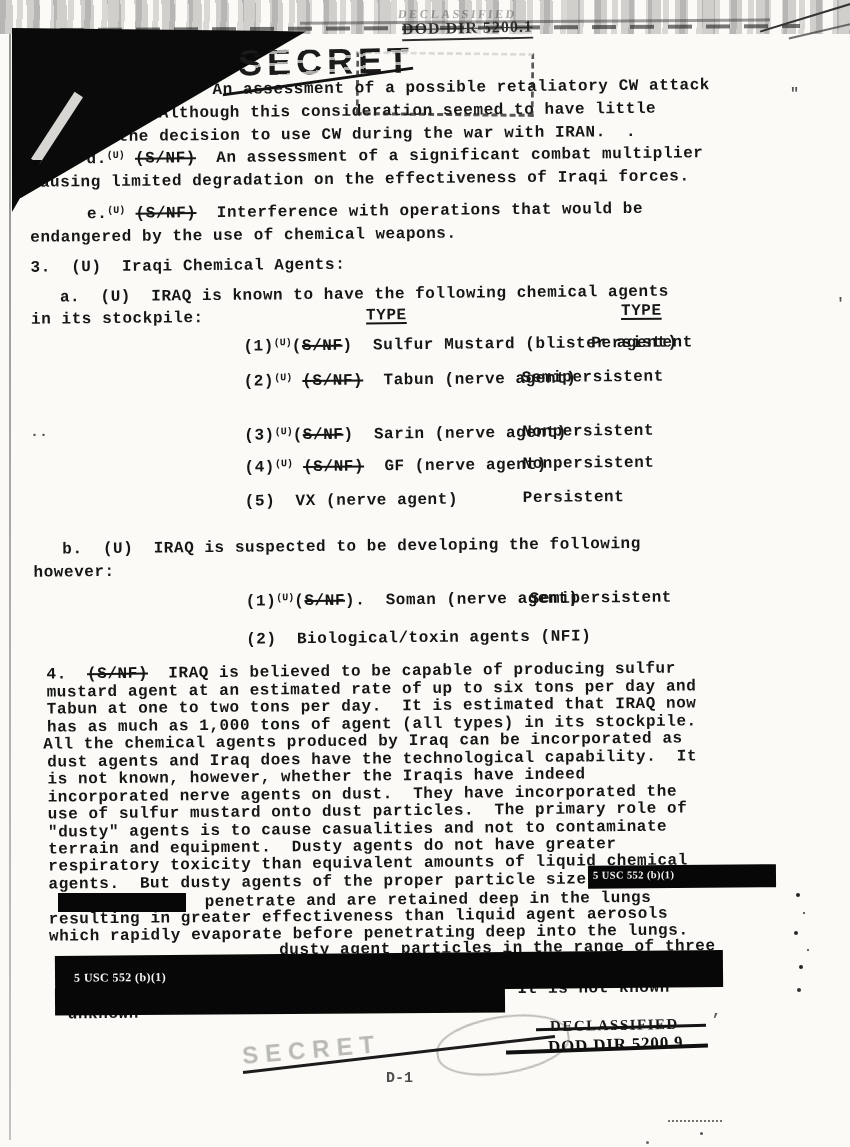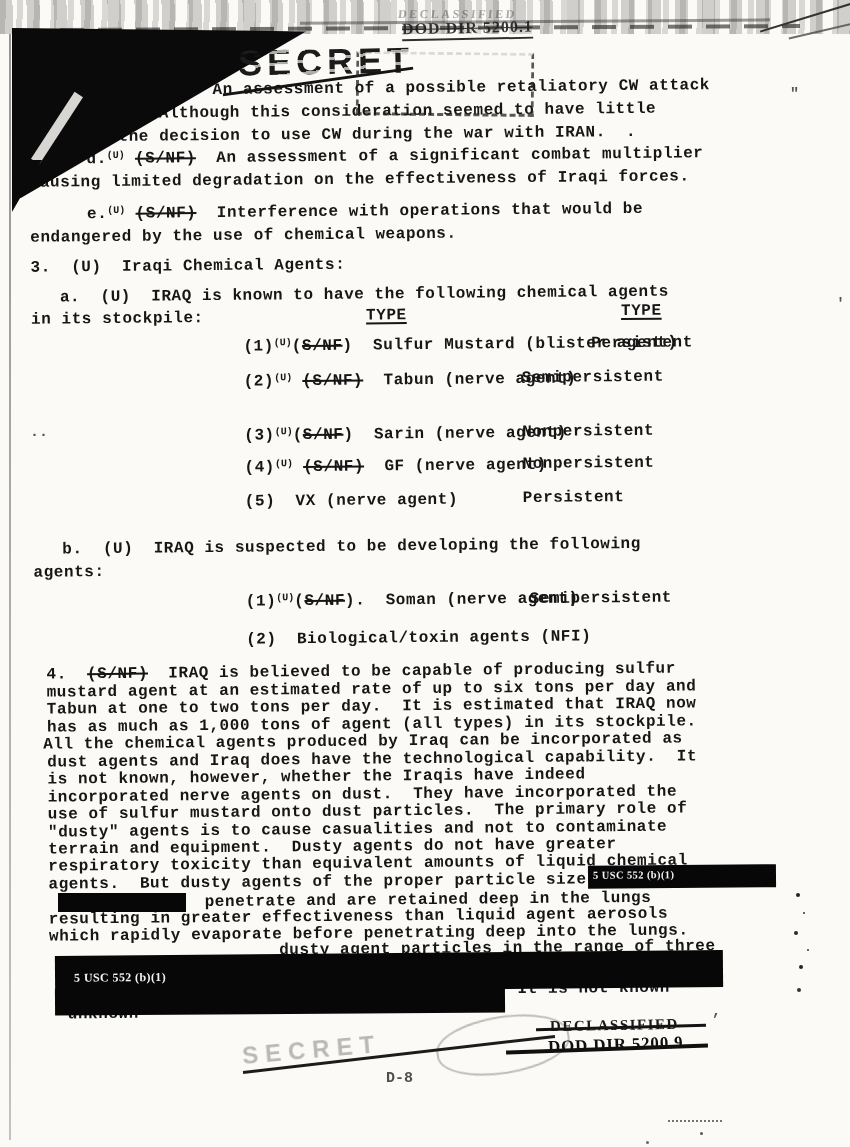--- a/index.html
+++ b/index.html
@@ -120,21 +120,21 @@
       <div class="line" style="left: 588px; top: 340px;"><span>Persistent</span></div>
       <div class="line" style="left: 240px; top: 375px;"><span>(2)</span><span class="st-sup">(U)</span><span> </span><span class="st-s">(S/NF)</span><span>  Tabun (nerve agent)</span></div>
       <div class="line" style="left: 518px; top: 374px;"><span>Semipersistent</span></div>
       <div class="line" style="left: 240px; top: 429px;"><span>(3)</span><span class="st-sup">(U)</span><span>(</span><span class="st-s">S/NF</span><span>)  Sarin (nerve agent)</span></div>
       <div class="line" style="left: 518px; top: 428px;"><span>Nonpersistent</span></div>
       <div class="line" style="left: 240px; top: 461px;"><span>(4)</span><span class="st-sup">(U)</span><span> </span><span class="st-s">(S/NF)</span><span>  GF (nerve agent)</span></div>
       <div class="line" style="left: 518px; top: 460px;"><span>Nonpersistent</span></div>
       <div class="line" style="left: 240px; top: 495px;"><span>(5)  VX (nerve agent)</span></div>
       <div class="line" style="left: 518px; top: 494px;"><span>Persistent</span></div>
       <div class="line" style="left: 57px; top: 541px;"><span>b.  (U)  IRAQ is suspected to be developing the following</span></div>
-      <div class="line" style="left: 28px; top: 564px;"><span>agents:</span></div>
+      <div class="line" style="left: 28px; top: 564px;"><span>however:</span></div>
       <div class="line" style="left: 240px; top: 595px;"><span>(1)</span><span class="st-sup">(U)</span><span>(</span><span class="st-s">S/NF</span><span>).  Soman (nerve agent)</span></div>
       <div class="line" style="left: 524px; top: 595px;"><span>Semipersistent</span></div>
       <div class="line" style="left: 240px; top: 633px;"><span>(2)  Biological/toxin agents (NFI)</span></div>
       <div class="line" style="left: 40px; top: 666px;"><span>4.  </span><span class="st-s">(S/NF)</span><span>  IRAQ is believed to be capable of producing sulfur</span></div>
       <div class="line" style="left: 40px; top: 684px;"><span>mustard agent at an estimated rate of up to six tons per day and</span></div>
       <div class="line" style="left: 40px; top: 701px;"><span>Tabun at one to two tons per day.  It is estimated that IRAQ now</span></div>
       <div class="line" style="left: 40px; top: 719px;"><span>has as much as 1,000 tons of agent (all types) in its stockpile.</span></div>
       <div class="line" style="left: 36px; top: 736px;"><span>All the chemical agents produced by Iraq can be incorporated as</span></div>
       <div class="line" style="left: 40px; top: 754px;"><span>dust agents and Iraq does have the technological capability.  It</span></div>
       <div class="line" style="left: 40px; top: 771px;"><span>is not known, however, whether the Iraqis have indeed</span></div>
@@ -161,19 +161,19 @@
   </div>
   <div class="redact redact-blockB"></div>
 
   <div class="secret-bot">SECRET</div>
   <div class="oval-bot"></div>
   <div class="foot-line"></div>
   <div class="declass-bot">DECLASSIFIED</div>
   <div class="declass-bot-line"></div>
   <div class="dod-bot">DOD DIR 5200.9</div>
   <div class="dod-bot-line"></div>
-  <div class="page-num">D-8</div>
+  <div class="page-num">D-1</div>
 
 <span class="noise-mark" style="left: 790px; top: 86px;">"</span>
     <span class="noise-mark" style="left: 836px; top: 296px;">'</span>
     <span class="noise-mark" style="left: 30px; top: 424px;">..</span>
     <span class="noise-mark" style="left: 712px; top: 1003px;">,</span>
   </div>
 
 </body></html>

